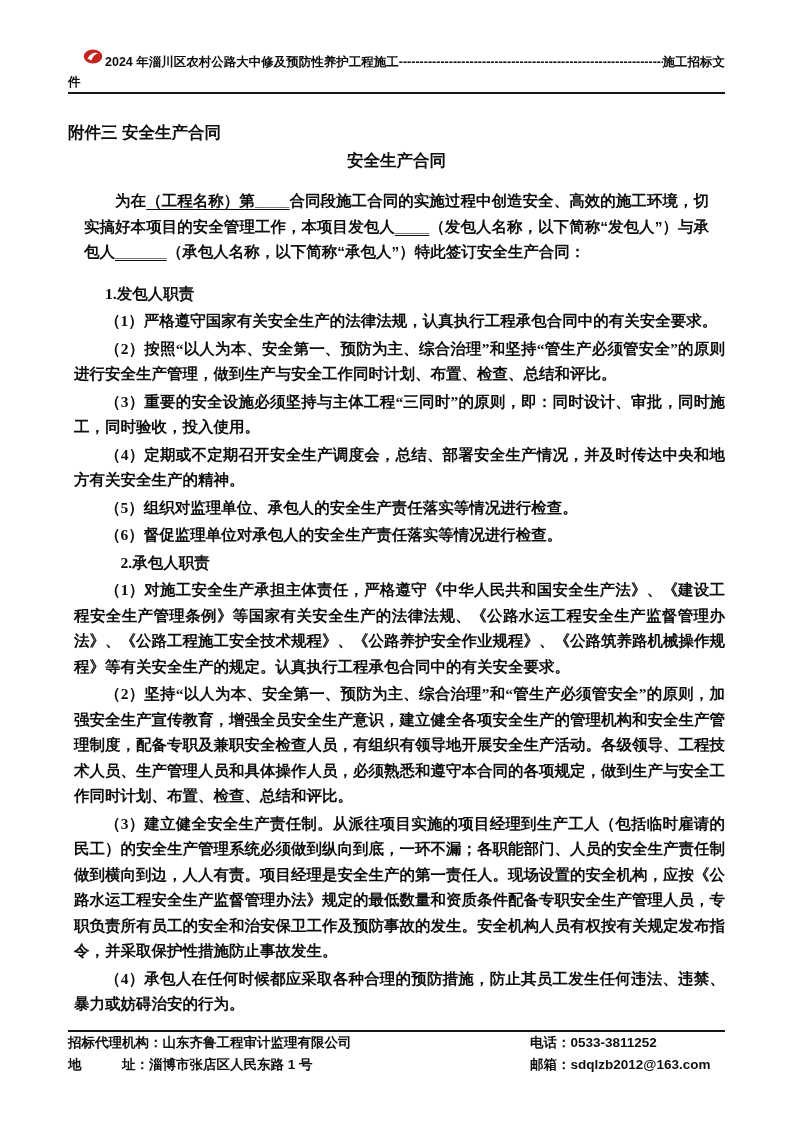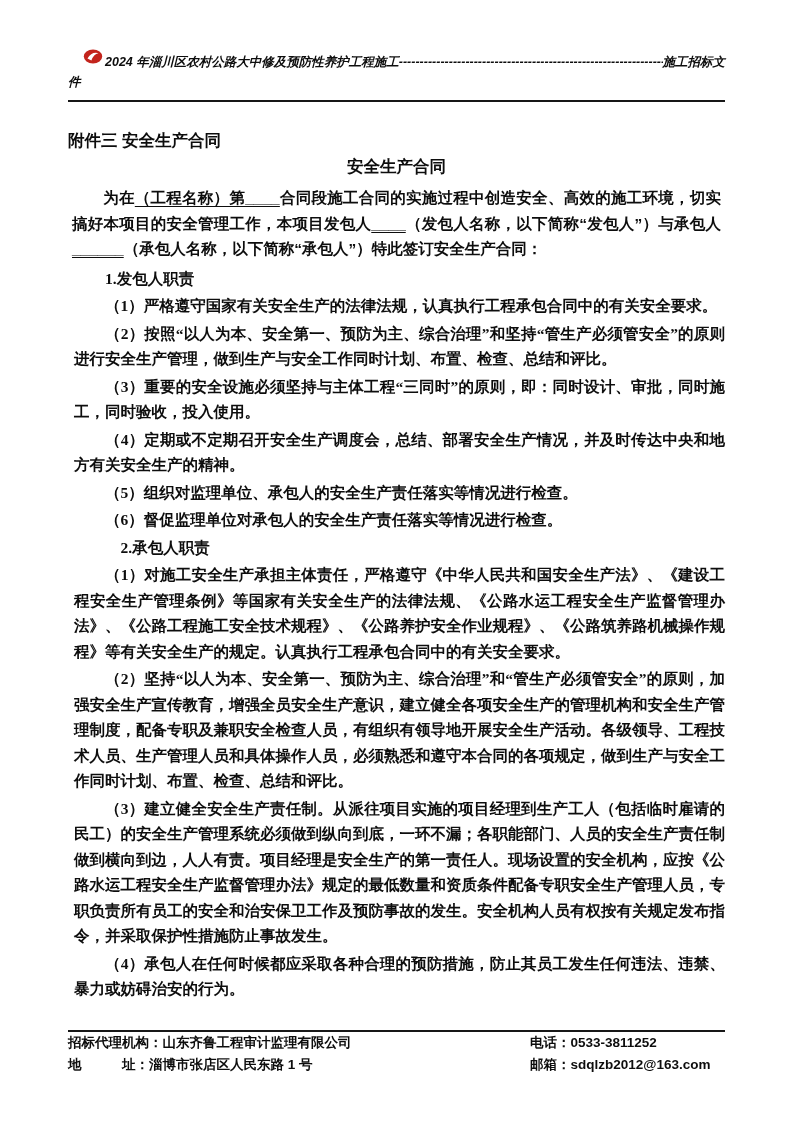--- a/index.html
+++ b/index.html
@@ -11,45 +11,44 @@
     background:#ffffff;
     overflow:hidden;
     font-family:"Liberation Sans","DejaVu Sans",sans-serif;
     font-weight:700;
     color:#0d0d0d;
   }
   
   .header{
     position:relative;
     border-bottom:2.5px solid #171717;
-    padding-bottom:8px;
+    padding-bottom:0;
     font-size:12.5px;
     line-height:20px;
-    font-style:italic;
   }
   .hline1{display:flex;align-items:baseline;padding-left:37px;white-space:nowrap;}
   .h-left{flex:0 0 auto;}
   .h-filler{flex:1 1 auto;min-width:0;overflow:hidden;}
   .h-right{flex:0 0 auto;text-align:center;}
   .hline2{padding-left:0;}
   .logo{position:absolute;left:15px;top:-3px;width:22px;height:22px;}
   .logo svg{display:block;}
   .seal-red{fill:var(--seal-red,#c3241c);}
   .seal-dots{
     margin-top:1px;margin-left:2px;
     width:16px;height:2px;
     background:repeating-linear-gradient(90deg,var(--seal-red,#c3241c) 0 2px,transparent 2px 4px);
   }
   
   .attachment-heading{margin-top:26px;font-size:16.5px;line-height:24px;}
-  .doc-title{margin-top:4px;text-align:center;font-size:16.5px;line-height:24px;font-family:Liberation Mono, monospace;}
+  .doc-title{margin-top:4px;text-align:center;font-size:16.5px;line-height:24px;}
   
   .doc-body{margin-top:5px;font-size:15.5px;line-height:25.5px;text-align:justify;}
   .para,.s-heading,.item{margin:2px 0 0 6px;text-indent:2em;font-family:Liberation Serif, serif;}
-  .intro{margin:4px;text-indent:0;}
+  .intro{margin:16px;text-indent:0;}
   .intro .lead-indent{display:inline-block;width:2em;}
   .s2-head{text-indent:3em;}
   .u{text-decoration:underline;text-underline-offset:3px;}
   .blank{text-decoration:underline;text-underline-offset:3px;letter-spacing:0;}
   
   .footer{
     position:absolute;left:68px;right:68px;top:1030px;
     border-top:2.5px solid #171717;
     font-size:13.5px;line-height:22px;
   }

